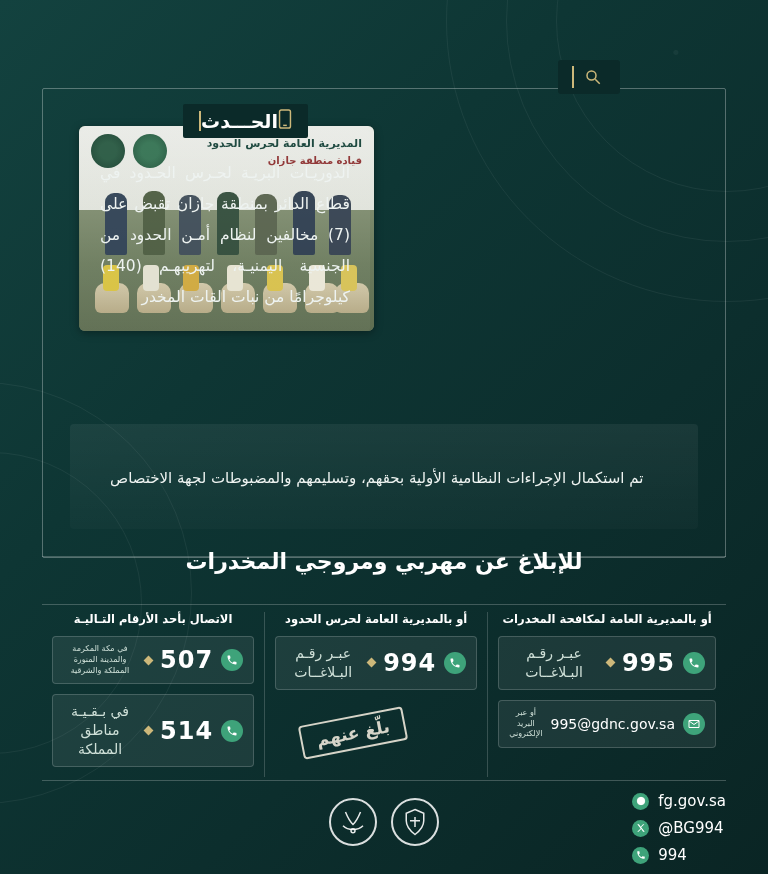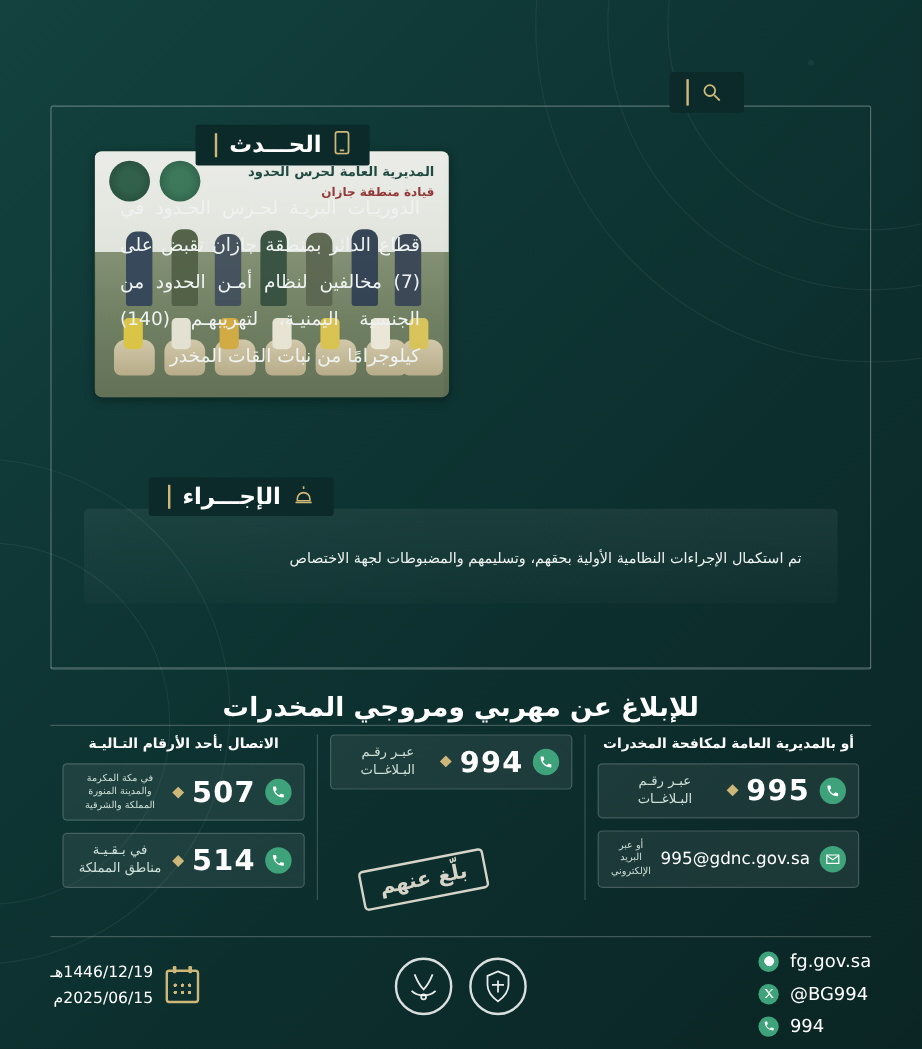--- a/index.html
+++ b/index.html
@@ -124,21 +124,20 @@
     width: 16px; height: 26px;
     border-radius: 4px;
     bottom: 40px;
   }
 
   
   .label-bar {
     position: absolute;
     display: flex;
     align-items: center;
-    gap: 10px;
     background: #0b2a29;
     padding: 5px 16px;
     border-radius: 2px;
   }
   .label-bar .txt {
     color: #ffffff;
     font-size: 19px;
     font-weight: bold;
     letter-spacing: 2px;
   }
@@ -170,31 +169,31 @@
     position: absolute;
     top: 424px;
     left: 70px;
     right: 70px;
     background: linear-gradient(180deg, rgba(255,255,255,0.06), rgba(255,255,255,0.02));
     border-radius: 4px;
     padding: 26px 26px 22px 26px;
     box-sizing: border-box;
   }
   .action-card p {
-    margin: 4px;
+    margin: 14px;
     color: #eef3f1;
-    font-size: 12px;
+    font-size: 15px;
     line-height: 1.9;
-    text-align: right;
+    text-align: left;
   }
 
   
   .report-title {
     position: absolute;
-    top: 578px;
+    top: 549px;
     right: 0; left: 0;
     text-align: center;
     color: #ffffff;
     font-size: 22px;
     font-weight: bold;
   }
   .divider {
     position: absolute;
     left: 42px; right: 42px;
     height: 1px;
@@ -242,21 +241,21 @@
     box-sizing: border-box;
   }
   .phone-box .num {
     color: #ffffff;
     font-size: 24px;
     font-weight: bold;
     letter-spacing: 1px;
   }
   .phone-box .caption {
     color: #cfe0d8;
-    font-size: 11px;
+    font-size: 14px;
     line-height: 1.35;
     text-align: center;
     flex: 1;
   }
   .phone-box .caption.small {
     font-size: 8px;
   }
   .diamond {
     width: 7px; height: 7px;
     background: #cdb87a;
@@ -440,31 +439,20 @@
         <rect x="1" y="1" width="12" height="20" rx="2"></rect>
           <line x1="5" y1="18" x2="9" y2="18"></line>
       </svg>
     </span>
     <span class="txt">الحـــدث</span>
     <span class="sep"></span>
   </div>
 
   <div class="action-card">
     <p>تم استكمال الإجراءات النظامية الأولية بحقهم، وتسليمهم والمضبوطات لجهة الاختصاص</p>
-  </div>
-  <div class="label-bar action-label">
-    <span>
-      <svg width="18" height="18" viewBox="0 0 24 24" fill="none" stroke="#cdb87a" stroke-width="1.8">
-        <path d="M5 19h14v-2a7 7 0 0 0-14 0z"></path>
-          <line x1="3" y1="21" x2="21" y2="21"></line>
-          <line x1="12" y1="3" x2="12" y2="6"></line>
-      </svg>
-    </span>
-    <span class="txt">الإجـــراء</span>
-    <span class="sep"></span>
   </div>
 
   <div class="divider d1"></div>
   <div class="report-title">للإبلاغ عن مهربي ومروجي المخدرات</div>
   <div class="divider d2"></div>
 
   <div class="cols">
 
     <div class="col">
       <div class="col-head">أو بالمديرية العامة لمكافحة المخدرات</div>
@@ -484,20 +472,21 @@
               <path d="M2 5h20v14H2z" fill="none" stroke="#fff" stroke-width="2"></path>
               <path d="M2 6l10 7 10-7" fill="none" stroke="#fff" stroke-width="2"></path>
             </svg>
         </span>
         <span class="email-text">995@gdnc.gov.sa</span>
         <span class="caption small">أو عبر البريد الإلكتروني</span>
       </div>
     </div>
 
     <div class="col">
+      <div class="col-head">أو بالمديرية العامة لحرس الحدود</div>
       <div class="phone-box">
         <span class="ph-ico">
           <svg viewBox="0 0 24 24">
               <path d="M6.6 10.8c1.4 2.8 3.8 5.1 6.6 6.6l2.2-2.2c.3-.3.7-.4 1-.2 1.1.4 2.3.6 3.6.6.6 0 1 .4 1 1V20c0 .6-.4 1-1 1C10.5 21 3 13.5 3 4c0-.6.4-1 1-1h3.4c.6 0 1 .4 1 1 0 1.2.2 2.4.6 3.6.1.4 0 .7-.2 1l-2.2 2.2z"></path>
             </svg>
         </span>
         <span class="num">994</span>
         <span class="diamond"></span>
         <span class="caption">عبـر رقـم البـلاغــات</span>
       </div>
@@ -570,23 +559,14 @@
     </div>
     <div class="emblem">
       <svg viewBox="0 0 24 24" fill="none" stroke="currentColor" stroke-width="1.2">
         <path d="M6 4c2 5 4 8 6 10 2-2 4-5 6-10"></path>
           <path d="M4 15c4 4 12 4 16 0"></path>
           <circle cx="12" cy="19" r="1.6"></circle>
       </svg>
     </div>
   </div>
 
-  <div class="footer-right">
-    <div class="cal-ico">
-        <div class="cal-dots"></div>
-      </div>
-    <div class="dates">
-      <div>1446/12/19هـ</div>
-      <div>2025/06/15م</div>
-    </div>
-  </div>
 
 </div>
 
 </body></html>

